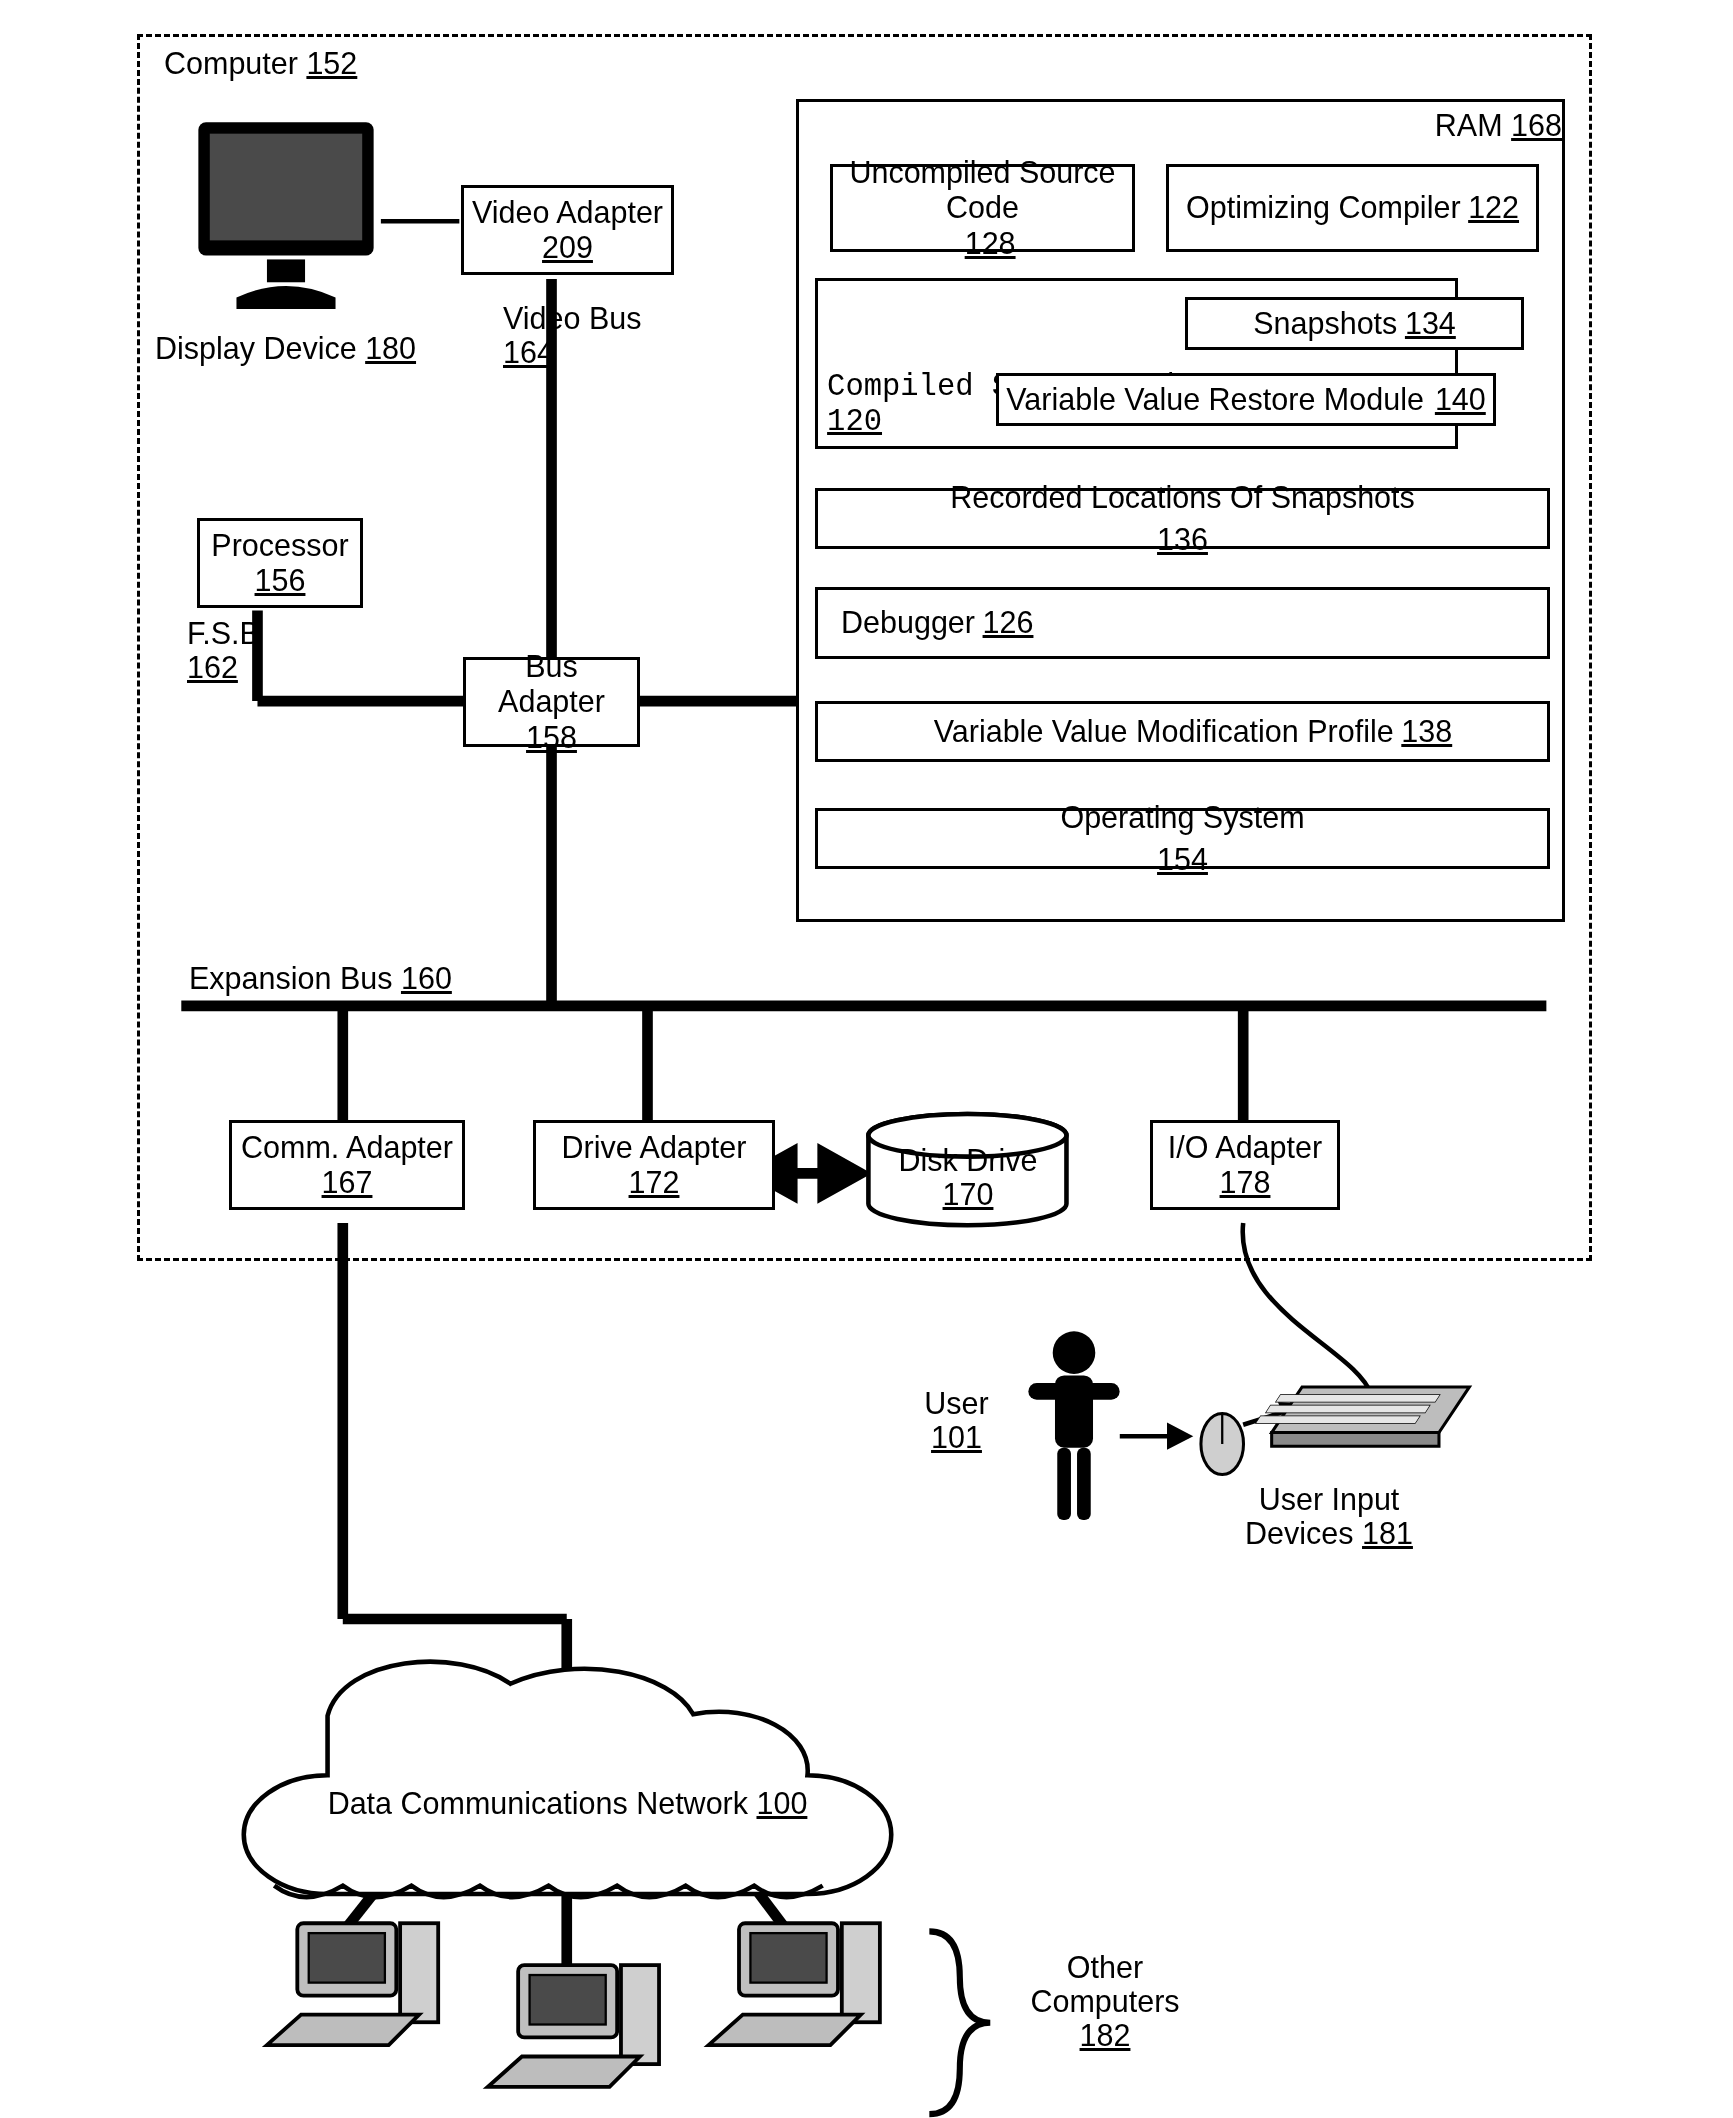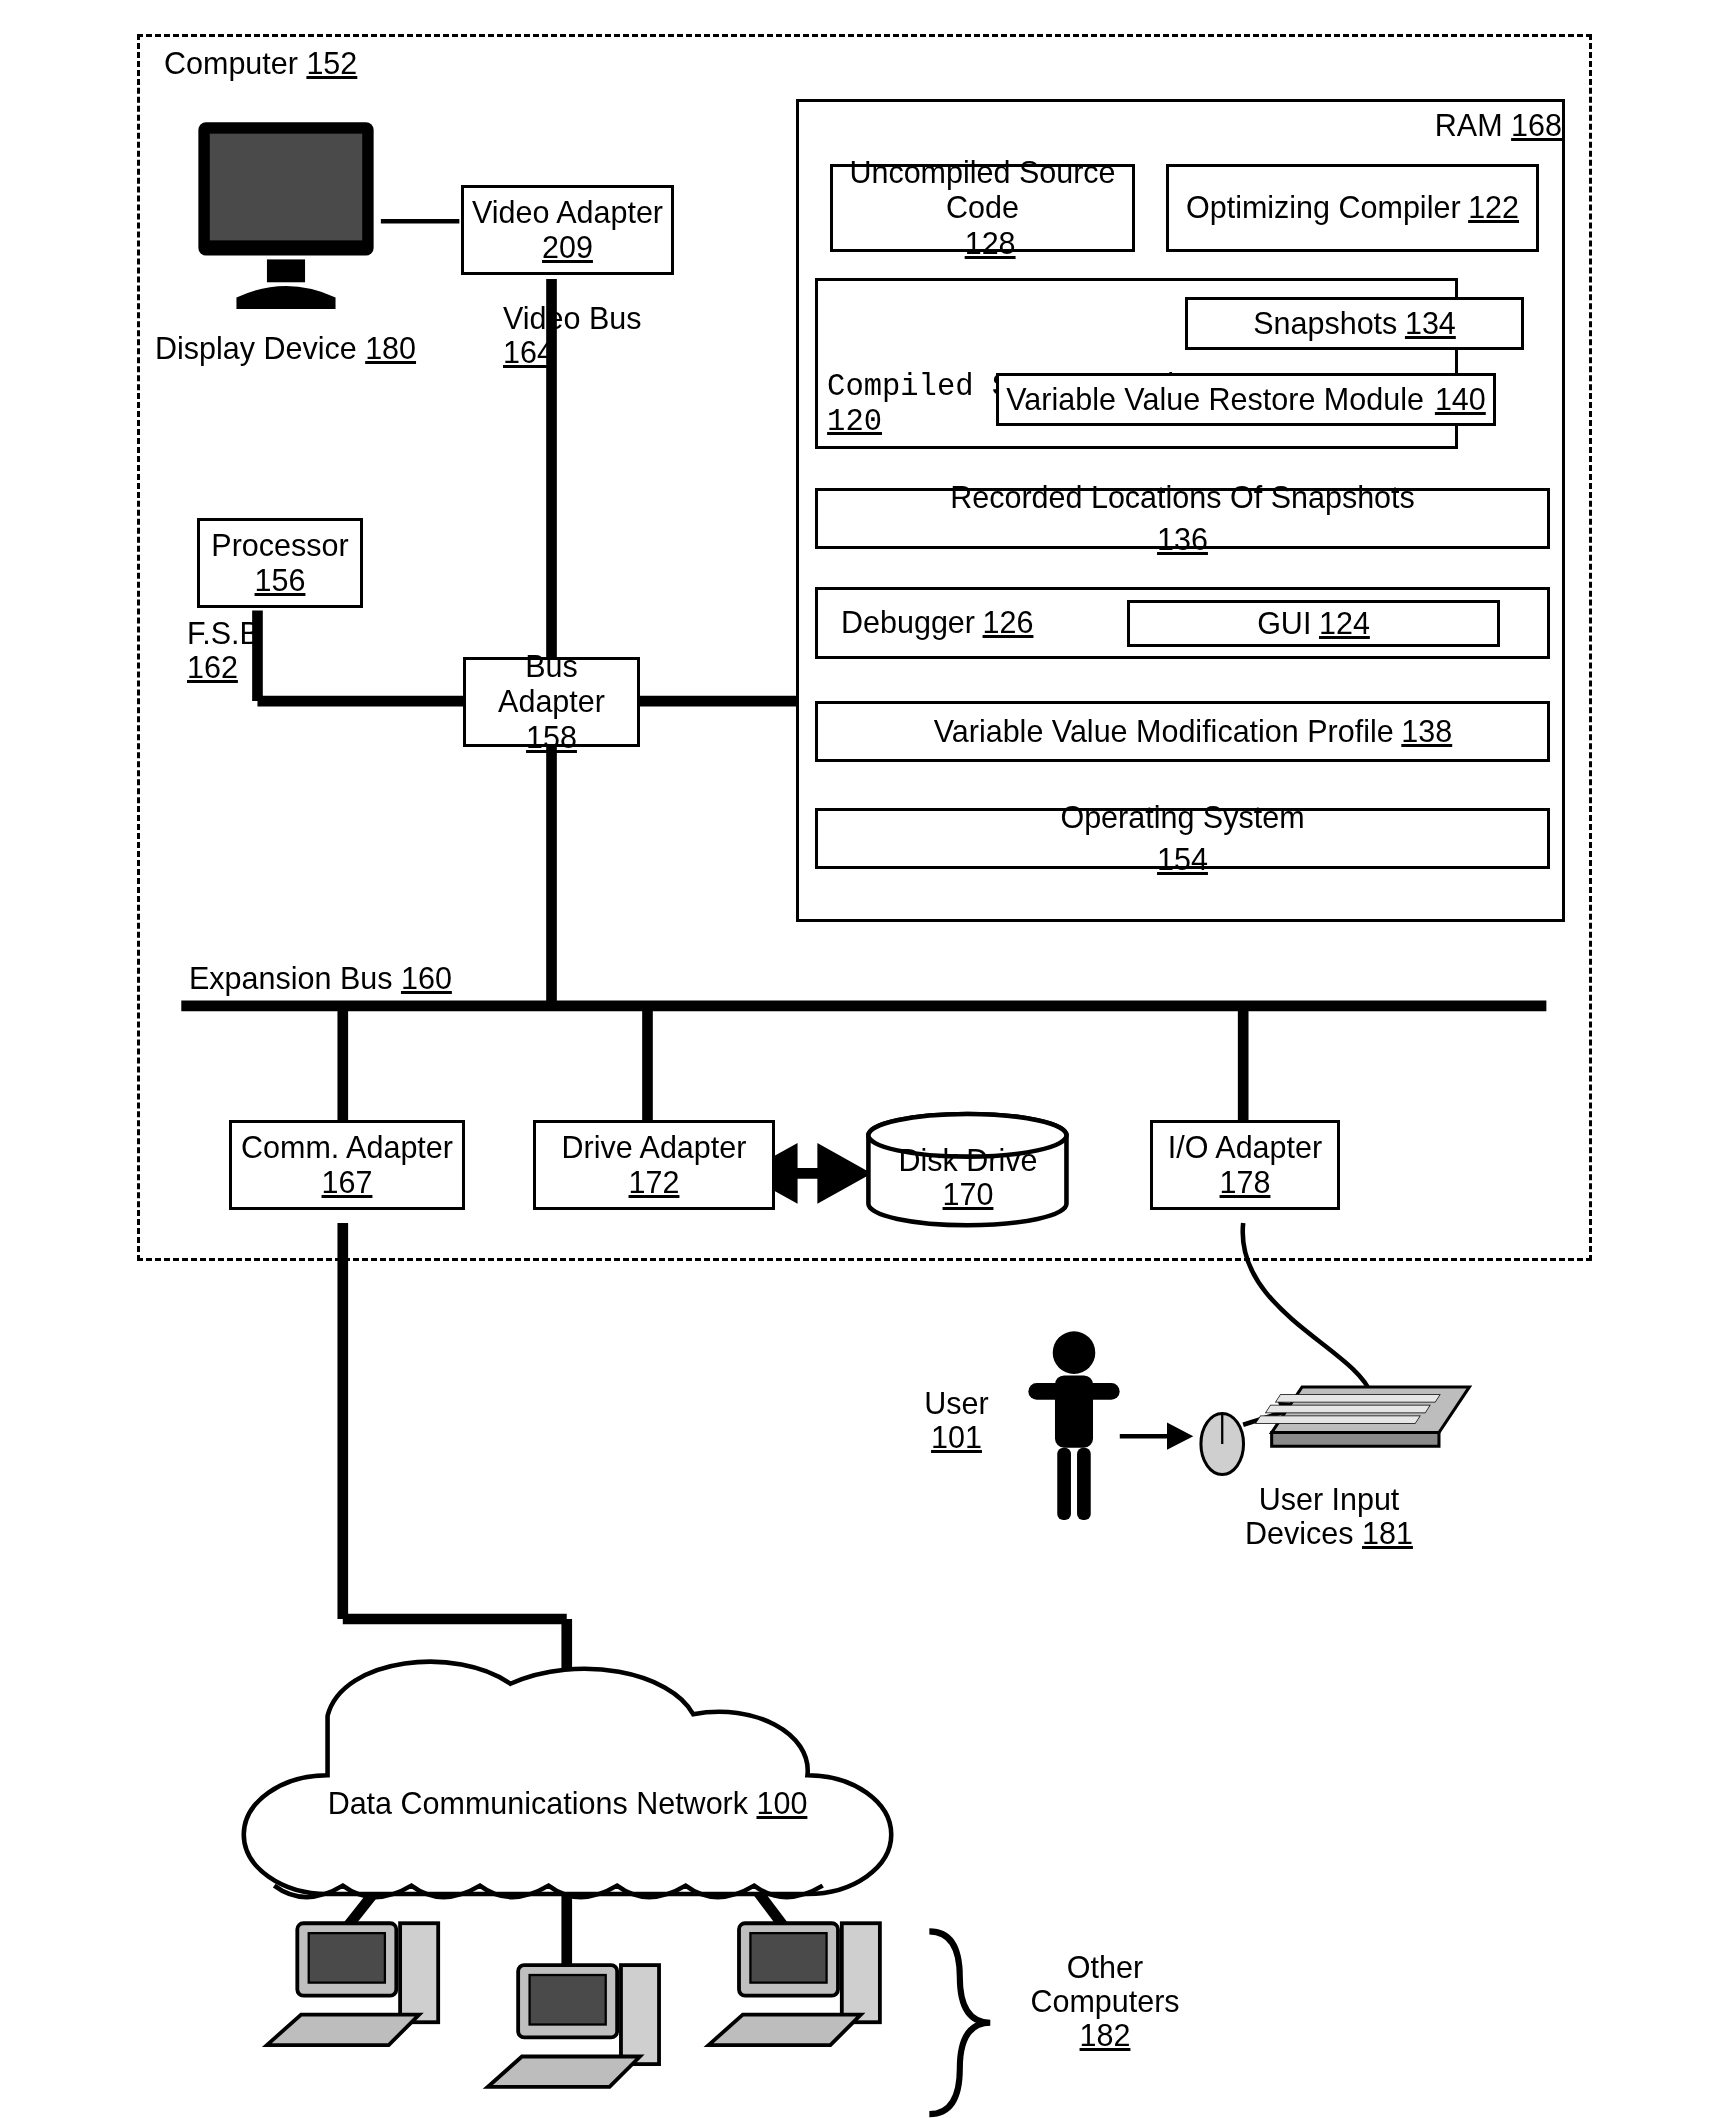--- a/index.html
+++ b/index.html
@@ -208,24 +208,20 @@
 
   <div class="box" style="left:815px; top:488px; width:735px; height:61px; flex-direction:column; gap:7.6px;">
     <span>Recorded Locations Of Snapshots</span>
     <span class="ul">136</span>
   </div>
 
   <div class="box" style="left:815px; top:587px; width:735px; height:72px; flex-direction:row; justify-content:flex-start; padding-left:23px; gap:7.6px;">
     <span>Debugger</span>
     <span class="ul">126</span>
   </div>
-  <div class="box" style="left:1127px; top:600px; width:373px; height:47px; flex-direction:row; gap:7.6px;">
-    <span>GUI</span>
-    <span class="ul">124</span>
-  </div>
 
   <div class="box" style="left:815px; top:701px; width:735px; height:61px; flex-direction:row; gap:7.6px;padding-left:27px;">
     <span>Variable Value Modification Profile</span>
     <span class="ul">138</span>
   </div>
 
   <div class="box" style="left:815px; top:808px; width:735px; height:61px; flex-direction:column; gap:7.6px;">
     <span>Operating System</span>
     <span class="ul">154</span>
   </div>

